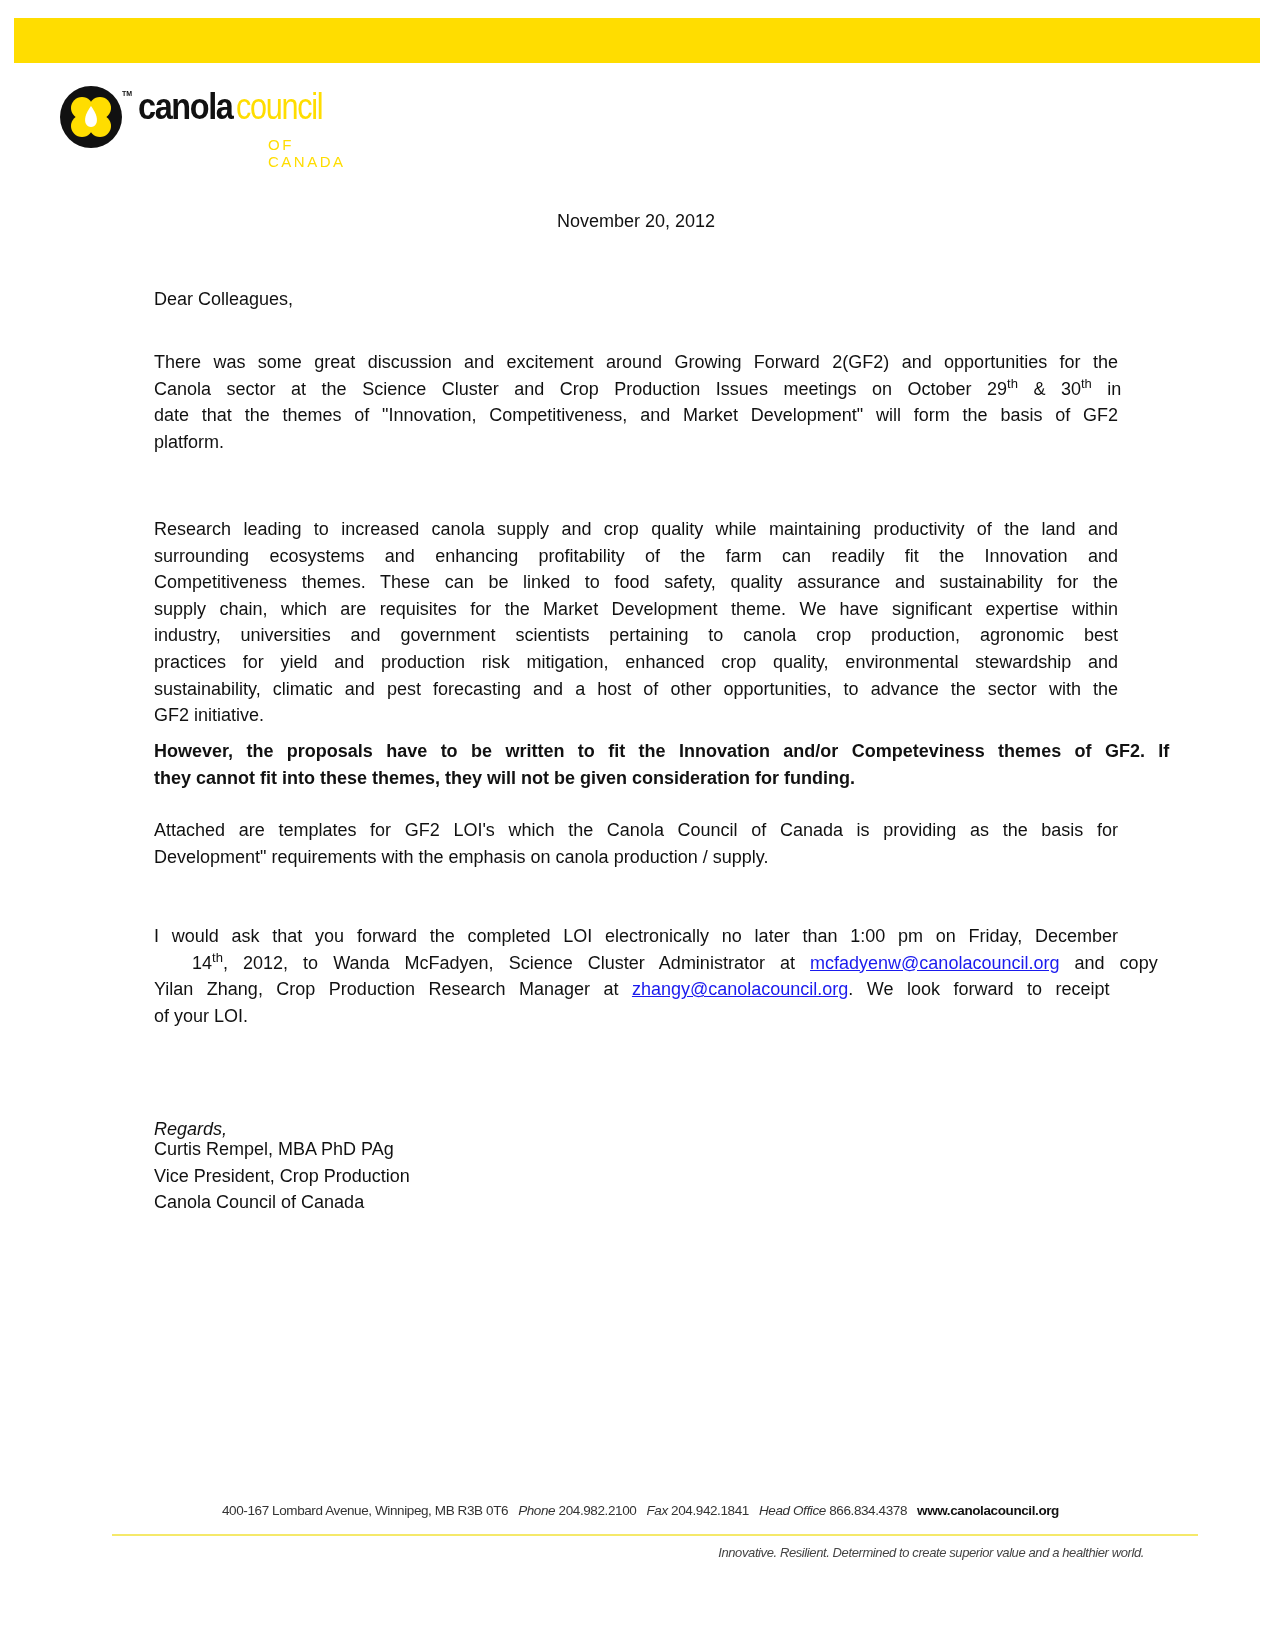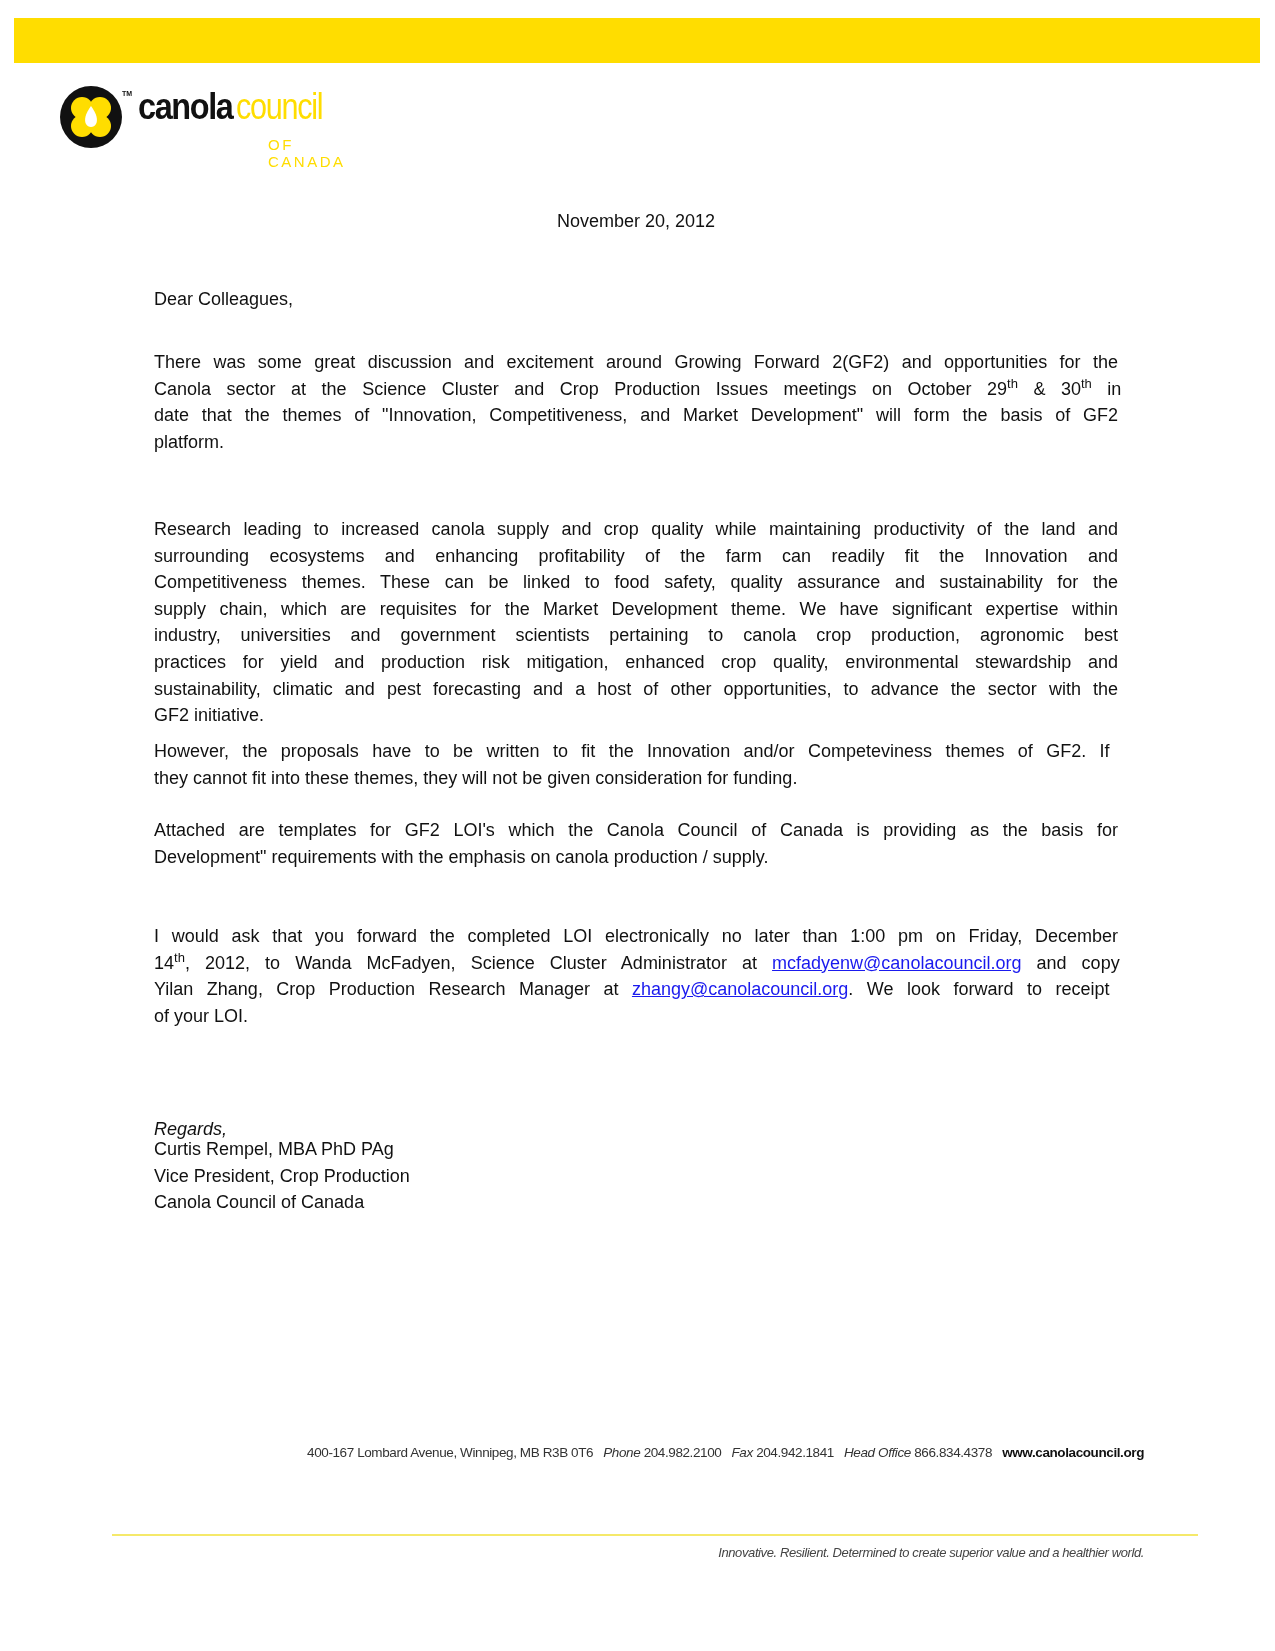--- a/index.html
+++ b/index.html
@@ -12,21 +12,21 @@
   .logo-canola { position:absolute; left:80px; top:2px; font-size:36px; font-weight:bold; color:#111; letter-spacing:-1.5px; transform:scaleX(0.9); transform-origin:left top; }
   .logo-council { position:absolute; left:178px; top:2px; font-size:36px; color:#FFDD00; letter-spacing:-1.5px; transform:scaleX(0.85); transform-origin:left top; }
   .logo-sub { position:absolute; left:210px; top:52px; font-size:15px; font-weight:normal; color:#FFDD00; letter-spacing:2.5px; }
 
   .letter { position:absolute; left:154px; width:964px; font-size:18px; line-height:26.6px; color:#111; }
   .p { margin:0; text-align:justify; }
   .line { display:block; white-space:nowrap; }
   sup { font-size:13px; line-height:0; vertical-align:super; }
   a.email { color:#1a1aee; text-decoration:underline; }
 
-  .footer-addr { position:absolute; left:222px; top:1445px; width:922px; font-size:13.5px; color:#333; white-space:nowrap; letter-spacing:-0.4px; text-align:right; }
+  .footer-addr { position:absolute; left:222px; top:1503px; width:922px; font-size:13.5px; color:#333; white-space:nowrap; letter-spacing:-0.4px; }
   .footer-addr i { font-style:italic; }
   .footer-addr b { color:#111; }
   .footer-line { position:absolute; left:112px; top:1534px; width:1086px; height:2px; background:#F5E96A; }
   .footer-tag { position:absolute; right:131px; top:1545px; font-size:13px; font-style:italic; color:#444; white-space:nowrap; letter-spacing:-0.4px; }
 </style>
 </head>
 <body>
 
 <div class="topbar"></div>
 
@@ -69,38 +69,38 @@
     <span class="line jl" style="display: block; word-spacing: 15.3498px;">surrounding ecosystems and enhancing profitability of the farm can readily fit the Innovation and</span>
     <span class="line jl" style="display: block; word-spacing: 9.65625px;">Competitiveness themes. These can be linked to food safety, quality assurance and sustainability for the</span>
     <span class="line jl" style="display: block; word-spacing: 8.42188px;">supply chain, which are requisites for the Market Development theme. We have significant expertise within</span>
     <span class="line jl" style="display: block; word-spacing: 14.8991px;">industry, universities and government scientists pertaining to canola crop production, agronomic best</span>
     <span class="line jl" style="display: block; word-spacing: 11.7396px;">practices for yield and production risk mitigation, enhanced crop quality, environmental stewardship and</span>
     <span class="line jl" style="display: block; word-spacing: 7.05273px;">sustainability, climatic and pest forecasting and a host of other opportunities, to advance the sector with the</span>
     <span class="line">GF2 initiative.</span>
   </p>
 </div>
 
-<div class="letter" style="top:738px;">
+<div class="letter" style="top:738px;font-weight:bold;">
   <p class="p">
     <span class="line jl" style="display: block; word-spacing: 8.38511px;">However, the proposals have to be written to fit the Innovation and/or Competeviness themes of GF2.  If</span>
     <span class="line">they cannot fit into these themes, they will not be given consideration for funding.</span>
   </p>
 </div>
 
 <div class="letter" style="top:817px;">
   <p class="p">
     <span class="line jl" style="display: block; word-spacing: 8.65441px;">Attached are templates for GF2 LOI's which the Canola Council of Canada is providing as the basis for</span>
     <span class="line">Development" requirements with the emphasis on canola production / supply.</span>
   </p>
 </div>
 
 <div class="letter" style="top:923px;">
   <p class="p">
     <span class="line jl" style="display: block; word-spacing: 7.75919px;">I would ask that you forward the completed LOI electronically no later than 1:00 pm on Friday, December</span>
-    <span class="line jl" style="display: block; word-spacing: 10.0668px;"><span>14</span><sup>th</sup><span>, 2012, to Wanda McFadyen, Science Cluster Administrator at </span><a class="email" href="mailto:mcfadyenw@canolacouncil.org">mcfadyenw@canolacouncil.org</a><span> and copy</span></span>
+    <span class="line jl" style="display: block; word-spacing: 10.0668px; margin-left: 38px;"><span>14</span><sup>th</sup><span>, 2012, to Wanda McFadyen, Science Cluster Administrator at </span><a class="email" href="mailto:mcfadyenw@canolacouncil.org">mcfadyenw@canolacouncil.org</a><span> and copy</span></span>
     <span class="line jl" style="display: block; word-spacing: 8.48197px;"><span>Yilan Zhang, Crop Production Research Manager at </span><a class="email" href="mailto:zhangy@canolacouncil.org">zhangy@canolacouncil.org</a><span>.  We look forward to receipt</span></span>
     <span class="line">of your LOI.</span>
   </p>
 </div>
 
 <div class="letter" style="top:1116px;font-style:italic;">
   <span class="line">Regards,</span>
 </div>
 
 <div class="letter" style="top:1136px;">

